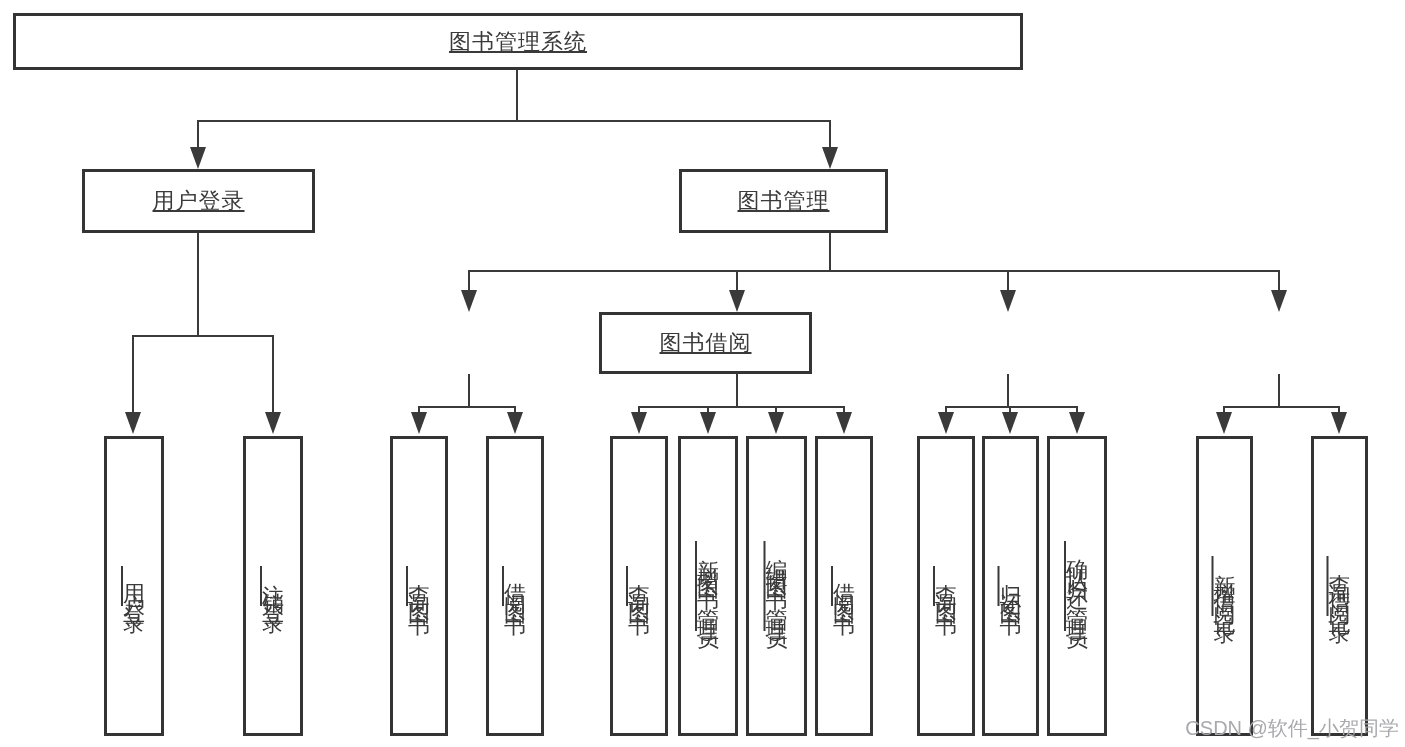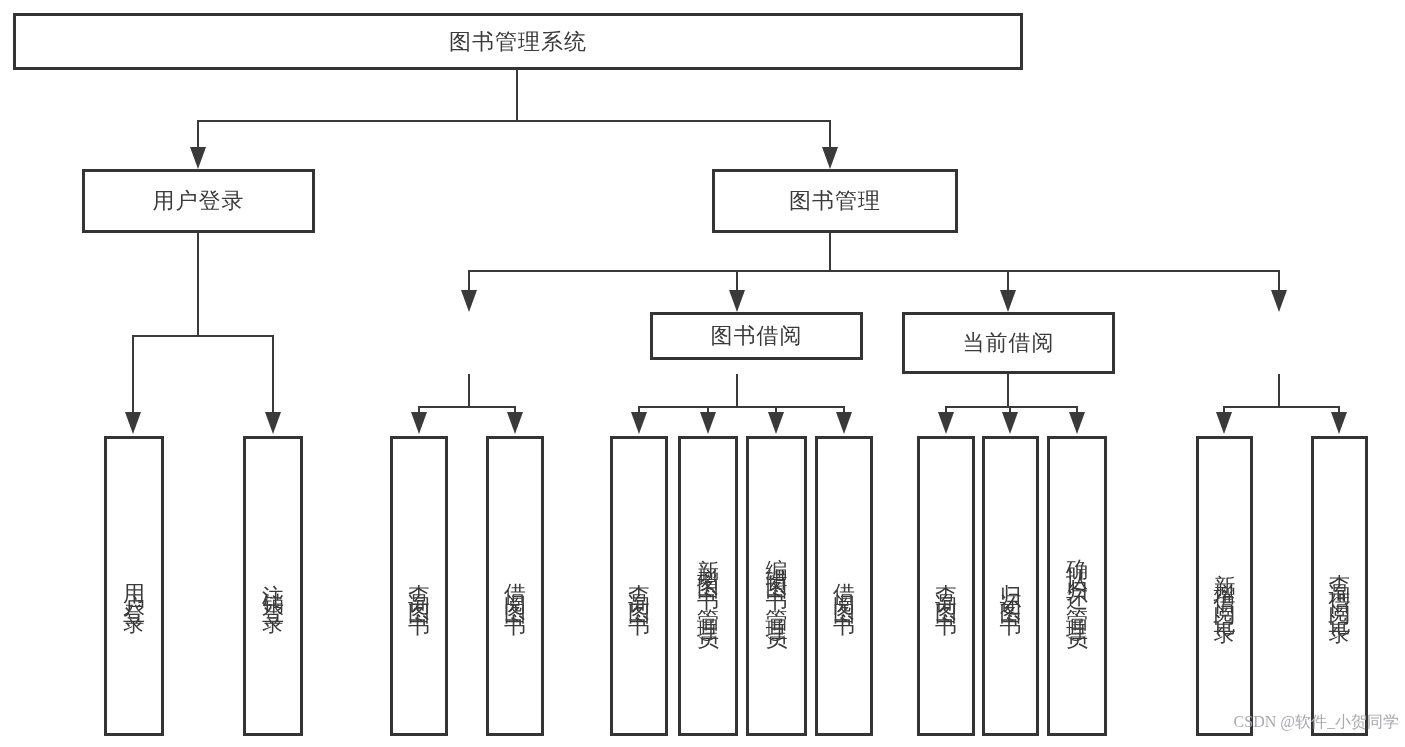--- a/index.html
+++ b/index.html
@@ -9,44 +9,44 @@
     position:absolute;
     box-sizing:border-box;
     border:3px solid #343434;
     background:#ffffff;
     color:#3a3a3a;
     display:flex;
     align-items:center;
     justify-content:center;
     font-size:22px;
     letter-spacing:1px;
+    text-decoration:underline;
   }
   .leaf{
     writing-mode:vertical-lr;
     text-orientation:mixed;
     letter-spacing:10px;
     line-height:1;
     font-size:22px;
   }
   .vl{position:absolute;width:2px;background:#3a3a3a;}
   .hl{position:absolute;height:2px;background:#3a3a3a;}
   .arrow{
     position:absolute;width:0;height:0;
     border-left:8px solid transparent;
     border-right:8px solid transparent;
     border-top:22px solid #3a3a3a;
   }
   .watermark{
     position:absolute;
     right:6px;
-    bottom:14px;
+    bottom:5px;
     color:#a9a9ad;
-    font-size:16px;
+    font-size:20px;
     letter-spacing:0px;
-    font-family:Liberation Serif, serif;
   }
 </style>
 </head>
 <body>
 
 <div class="canvas">
 
   <div class="vl" style="left:516px;top:70px;height:50px;"></div>
   <div class="hl" style="left:197px;top:120px;width:634px;"></div>
   <div class="vl" style="left:197px;top:120px;height:27px;"></div>
@@ -102,24 +102,23 @@
   <div class="vl" style="left:1278px;top:374px;height:32px;"></div>
   <div class="hl" style="left:1223px;top:406px;width:117px;"></div>
   <div class="vl" style="left:1223px;top:406px;height:8px;"></div>
   <div class="arrow" style="left:1216px;top:412px;"></div>
   <div class="vl" style="left:1338px;top:406px;height:8px;"></div>
   <div class="arrow" style="left:1331px;top:412px;"></div>
 
   <div class="node" style="left:13px;top:13px;width:1010px;height:57px;">图书管理系统</div>
 
   <div class="node" style="left:82px;top:169px;width:233px;height:64px;">用户登录</div>
-  <div class="node" style="left:712px;top:169px;width:246px;height:64px;">图书管理</div>
+  <div class="node" style="left:679px;top:169px;width:209px;height:64px;">图书管理</div>
 
-  <div class="node" style="left:650px;top:312px;width:213px;height:48px;">图书借阅</div>
-  <div class="node" style="left:902px;top:312px;width:213px;height:62px;">当前借阅</div>
+  <div class="node" style="left:599px;top:312px;width:213px;height:62px;">图书借阅</div>
 
   <div class="node leaf" style="left:104px;top:436px;width:60px;height:300px;">用户登录</div>
   <div class="node leaf" style="left:243px;top:436px;width:60px;height:300px;">注销登录</div>
 
   <div class="node leaf" style="left:390px;top:436px;width:58px;height:300px;">查询图书</div>
   <div class="node leaf" style="left:486px;top:436px;width:58px;height:300px;">借阅图书</div>
 
   <div class="node leaf" style="left:610px;top:436px;width:58px;height:300px;">查询图书</div>
   <div class="node leaf" style="left:678px;top:436px;width:60px;height:300px;">新增图书（管理员）</div>
   <div class="node leaf" style="left:746px;top:436px;width:61px;height:300px;">编辑图书（管理员）</div>

